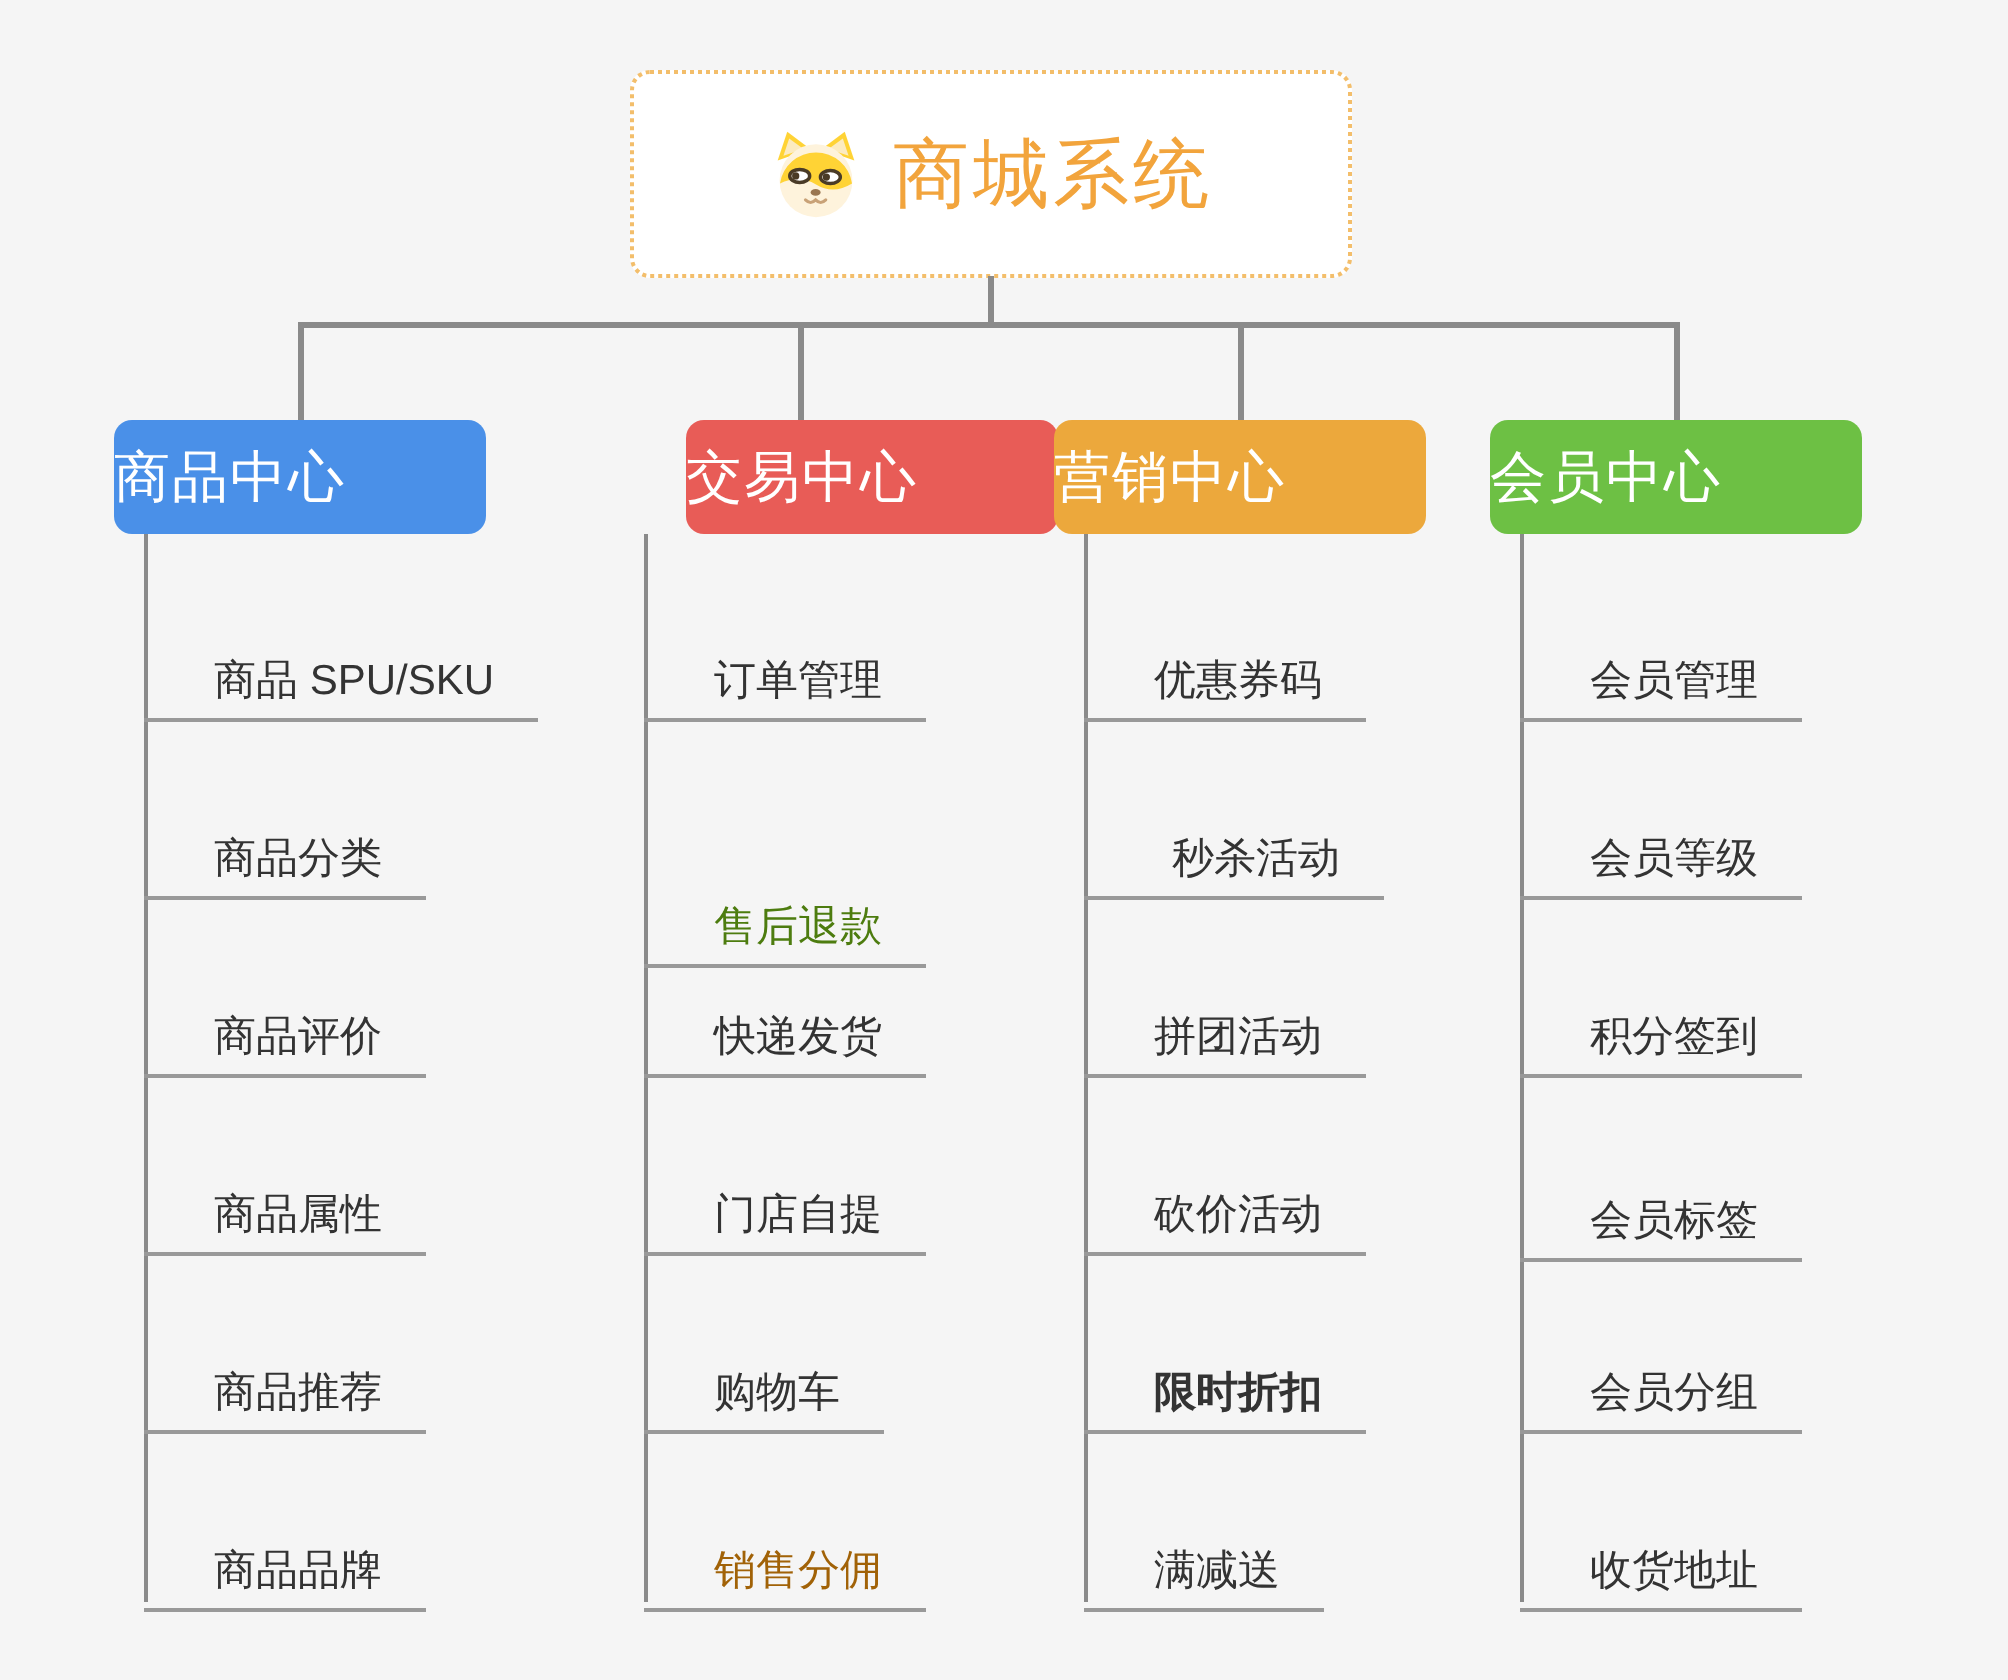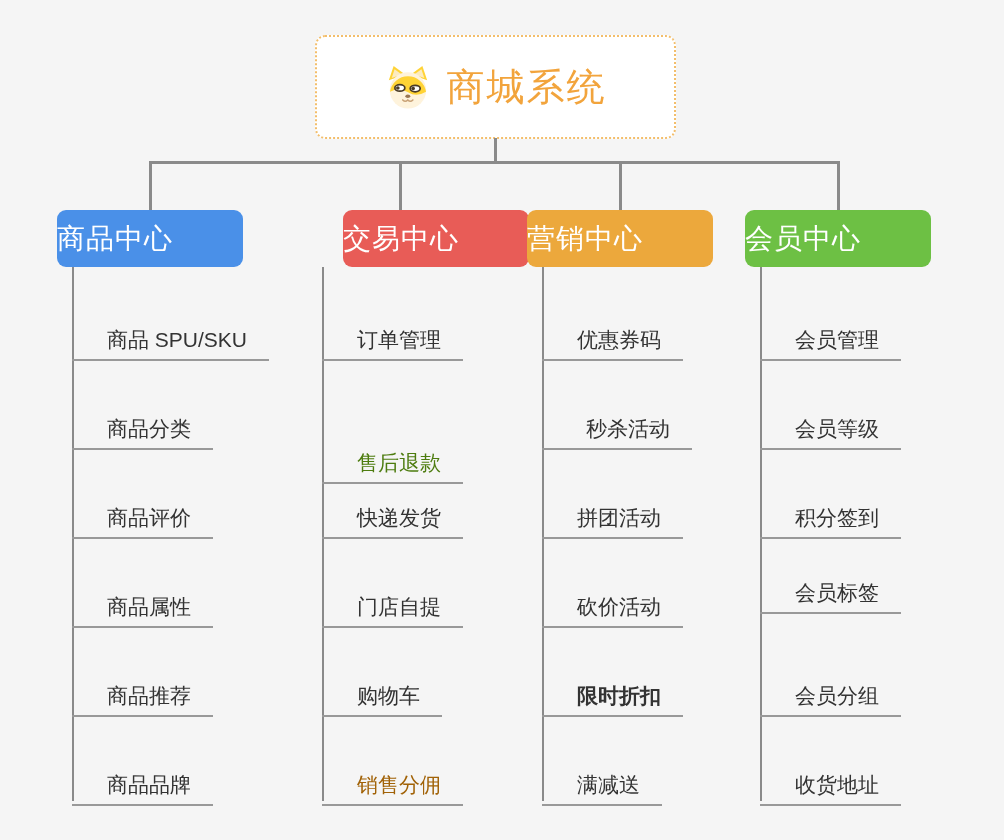--- a/index.html
+++ b/index.html
@@ -164,21 +164,21 @@
     <div class="trunk" style="background: rgb(138, 138, 138); top: 57px; height: 534px;"></div>
   <div class="child" style="top: 106px; border-bottom-color: rgb(153, 153, 153); color: rgb(51, 51, 51);">
     <span>会员管理</span>
   </div>
         <div class="child" style="top: 195px; border-bottom-color: rgb(153, 153, 153); color: rgb(51, 51, 51);">
     <span>会员等级</span>
   </div>
         <div class="child" style="top: 284px; border-bottom-color: rgb(153, 153, 153); color: rgb(51, 51, 51);">
     <span>积分签到</span>
   </div>
-        <div class="child" style="top: 359px; border-bottom-color: rgb(153, 153, 153); color: rgb(51, 51, 51);">
+        <div class="child" style="top: 376px; border-bottom-color: rgb(153, 153, 153); color: rgb(51, 51, 51);">
     <span>会员标签</span>
   </div>
         <div class="child" style="top: 462px; border-bottom-color: rgb(153, 153, 153); color: rgb(51, 51, 51);">
     <span>会员分组</span>
   </div>
         <div class="child" style="top: 551px; border-bottom-color: rgb(153, 153, 153); color: rgb(51, 51, 51);">
     <span>收货地址</span>
   </div>
       </div>
     </div>

